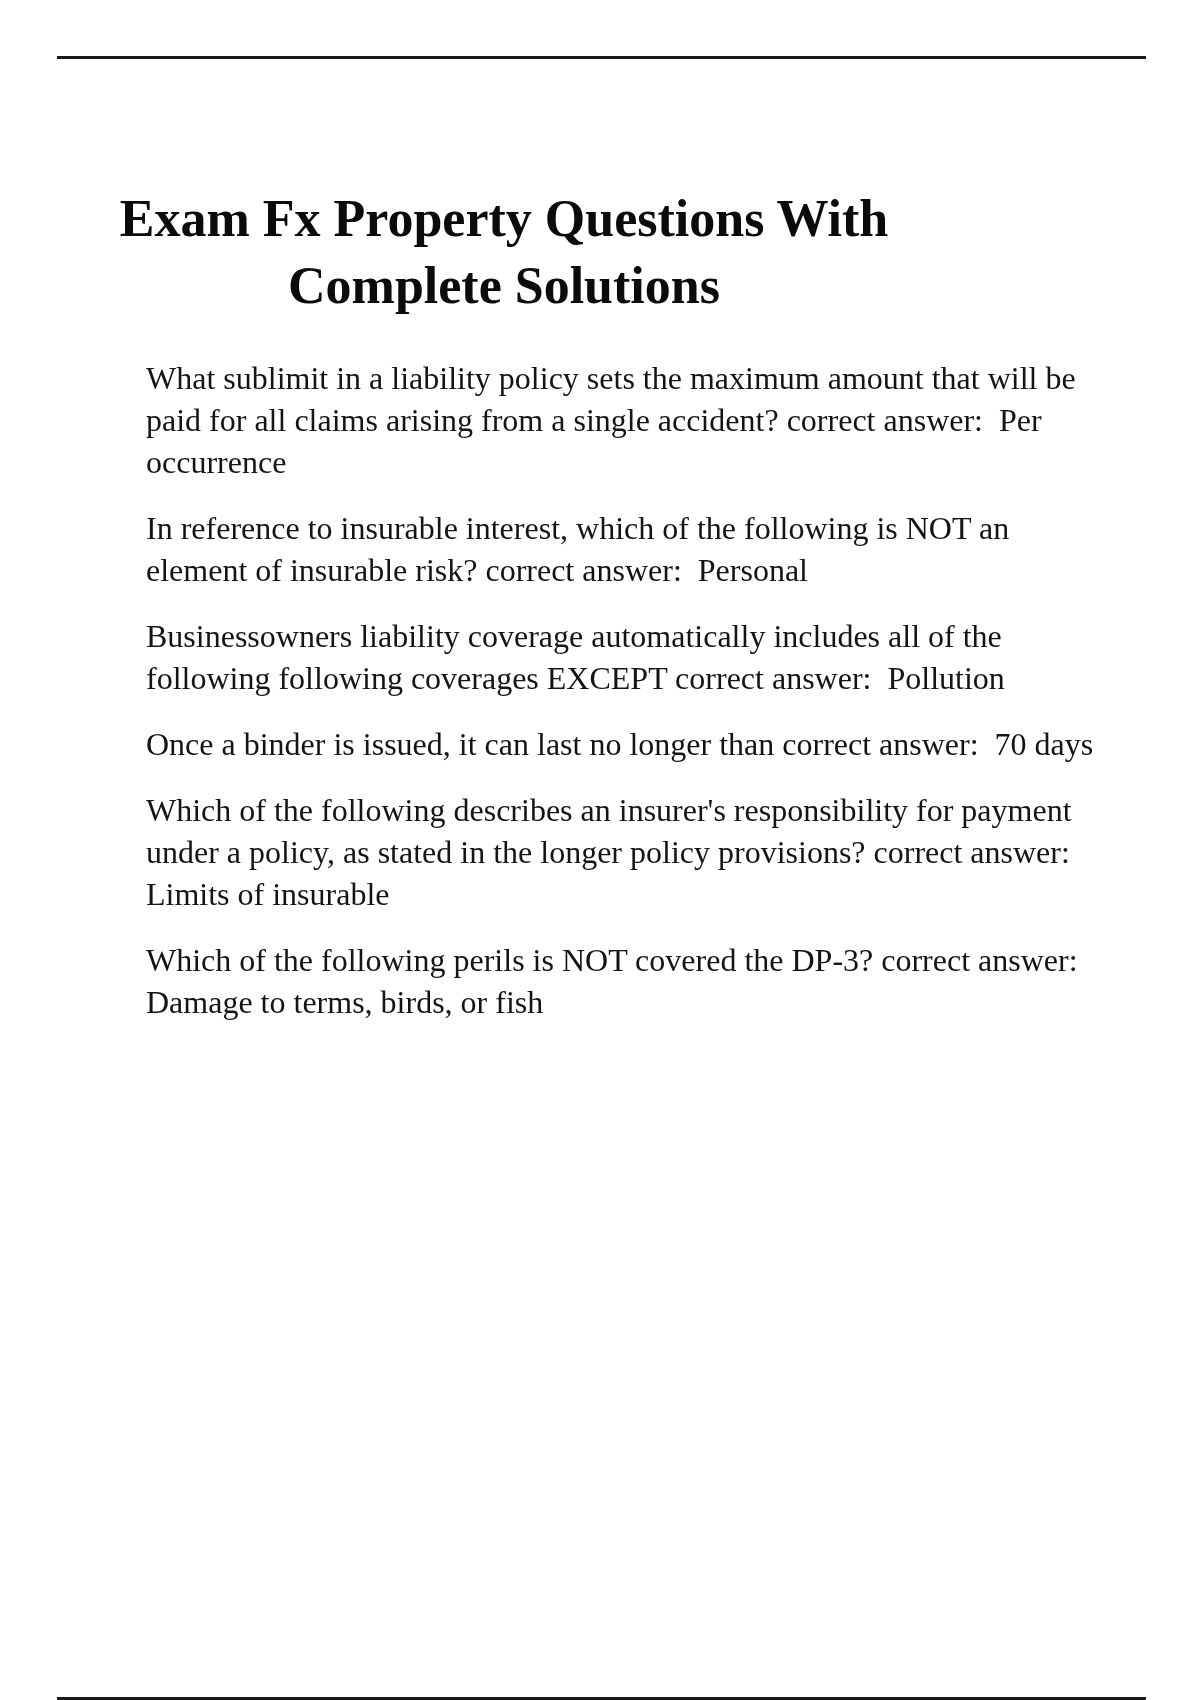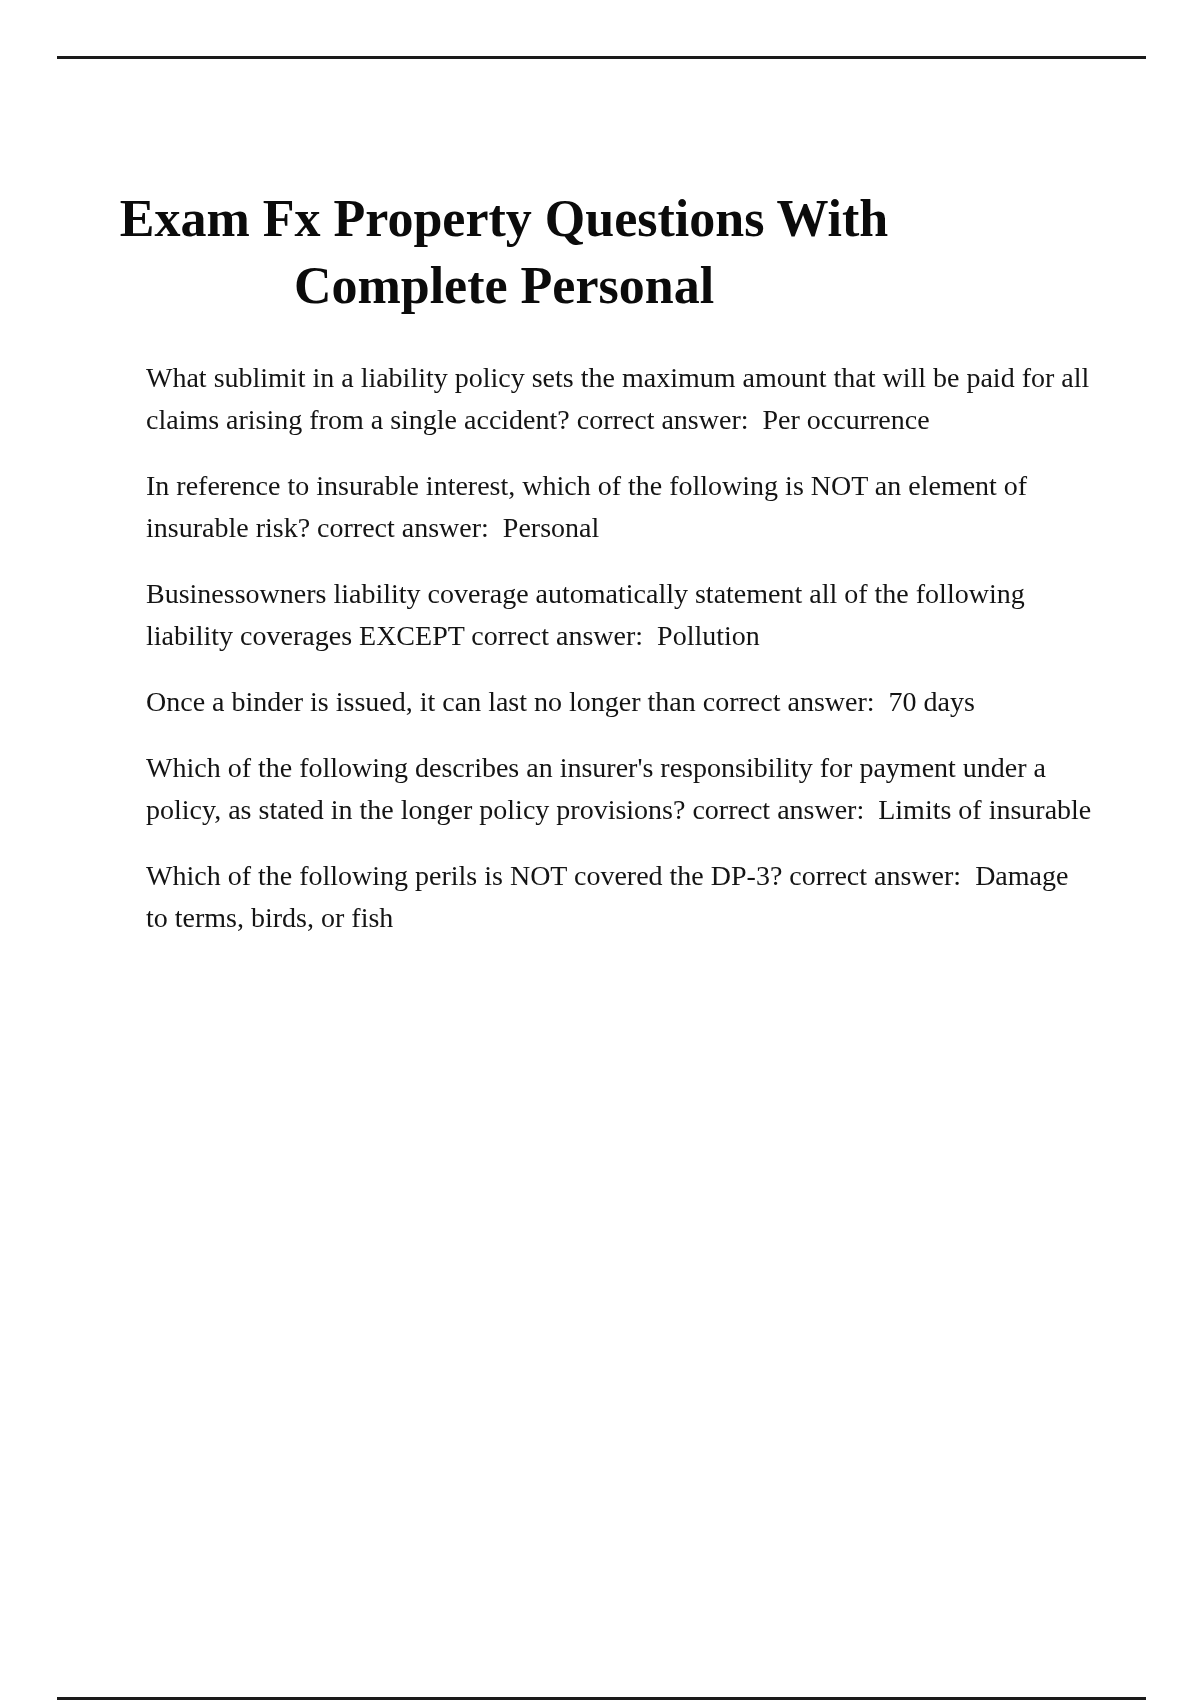--- a/index.html
+++ b/index.html
@@ -39,47 +39,47 @@
     }
     .title span { display: block; }
 
     .qa-list {
       position: absolute;
       top: 357px;
       left: 146px;
       width: 950px;
     }
     .qa {
-      font-size: 28px;
+      font-size: 32px;
       line-height: 42px;
       margin: 0;
       color: #141414;
     }
     .qa .q, .qa .label, .qa .a { white-space: pre-wrap; }
     .qa + .qa { margin-top: 24px; }
   </style>
 </head>
 <body>
 
 <div class="rule top"></div>
 
 <h1 class="title">
   <span>Exam Fx Property Questions With</span>
-  <span>Complete Personal</span>
+  <span>Complete Solutions</span>
 </h1>
 
 <div class="qa-list">
   <p class="qa">
     <span class="q">What sublimit in a liability policy sets the maximum amount that will be paid for all claims arising from a single accident? </span><span class="label">correct answer:  </span><span class="a">Per occurrence</span>
   </p>
   <p class="qa">
     <span class="q">In reference to insurable interest, which of the following is NOT an element of insurable risk? </span><span class="label">correct answer:  </span><span class="a">Personal</span>
   </p>
   <p class="qa">
-    <span class="q">Businessowners liability coverage automatically statement all of the following liability coverages EXCEPT </span><span class="label">correct answer:  </span><span class="a">Pollution</span>
+    <span class="q">Businessowners liability coverage automatically includes all of the following following coverages EXCEPT </span><span class="label">correct answer:  </span><span class="a">Pollution</span>
   </p>
   <p class="qa">
     <span class="q">Once a binder is issued, it can last no longer than </span><span class="label">correct answer:  </span><span class="a">70 days</span>
   </p>
   <p class="qa">
     <span class="q">Which of the following describes an insurer's responsibility for payment under a policy, as stated in the longer policy provisions? </span><span class="label">correct answer:  </span><span class="a">Limits of insurable</span>
   </p>
   <p class="qa">
     <span class="q">Which of the following perils is NOT covered the DP-3? </span><span class="label">correct answer:  </span><span class="a">Damage to terms, birds, or fish</span>
   </p>

